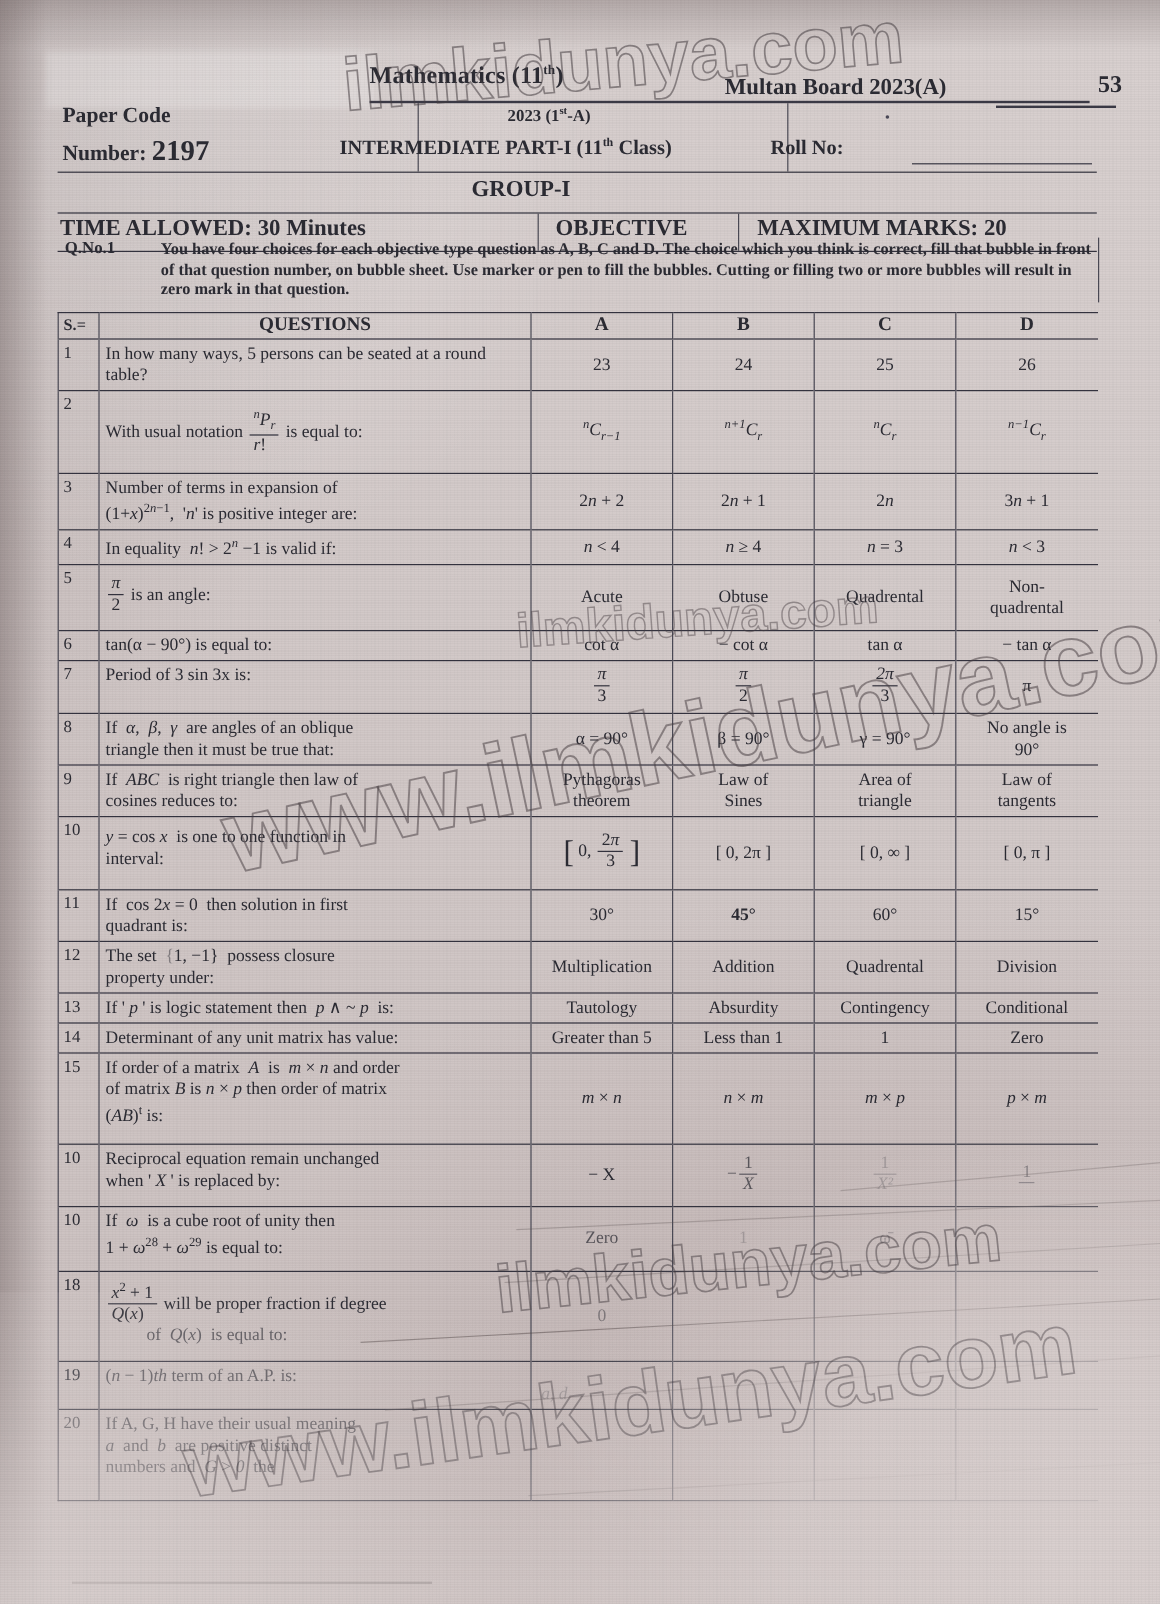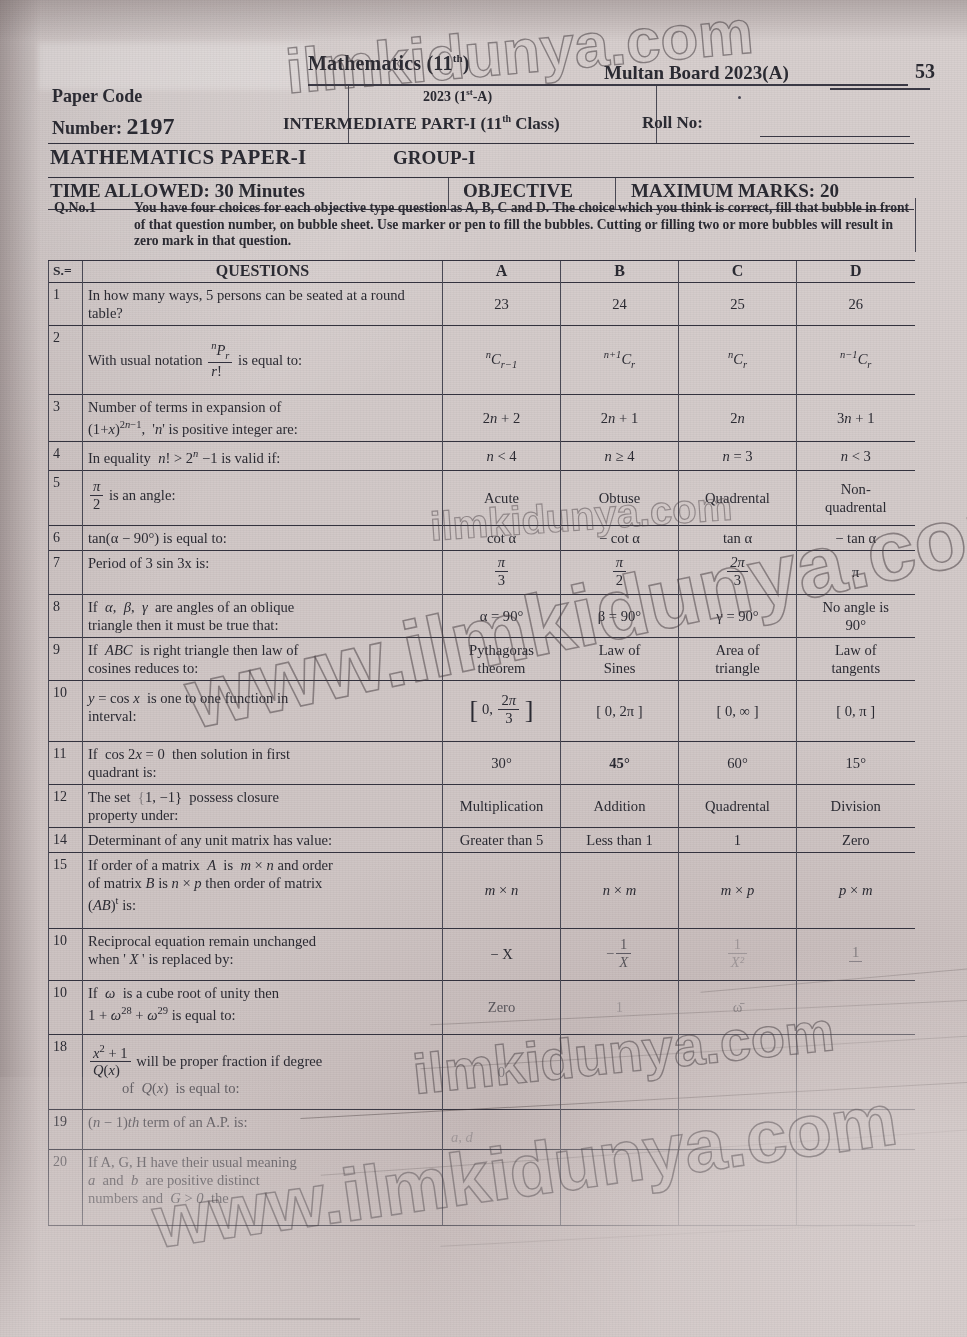--- a/index.html
+++ b/index.html
@@ -183,21 +183,20 @@
       <div class="vline" style="left:608px;"></div>
       <div class="pc1">Paper Code</div>
       <div class="pc2"><span>Number:</span> <b>2197</b></div>
       <div class="midyear"><span>2023 (1</span><sup>st</sup><span>-A)</span></div>
       <div class="mid1"><span>INTERMEDIATE PART-I (11</span><sup>th</sup><span> Class)</span></div>
       <div class="rolldot"></div>
       <div class="rollno">Roll No:</div>
       <div class="rollrule"></div>
     </div>
     <div class="row r2">
-      <div class="mathsub">MATHEMATICS  PAPER-I</div>
       <div class="group">GROUP-I</div>
     </div>
     <div class="row r3">
       <div class="vline" style="left:400px;"></div>
       <div class="vline" style="left:567px;"></div>
       <div class="time">TIME ALLOWED: 30 Minutes</div>
       <div class="obj">OBJECTIVE</div>
       <div class="maxm">MAXIMUM MARKS: 20</div>
     </div>
   </div>
@@ -351,20 +350,28 @@
 
       <tr>
         <td class="sr">12</td>
         <td class="q">The set &nbsp;<span class="fade2">{</span>1, −1}&nbsp; possess closure<br>property under:</td>
         <td class="o">Multiplication</td>
         <td class="o">Addition</td>
         <td class="o">Quadrental</td>
         <td class="o">Division</td>
       </tr>
 
+      <tr>
+        <td class="sr">13</td>
+        <td class="q">If ' <span class="mi">p</span> ' is logic statement then&nbsp; <span class="mi">p</span> ∧ ~ <span class="mi">p</span>&nbsp; is:</td>
+        <td class="o">Tautology</td>
+        <td class="o">Absurdity</td>
+        <td class="o">Contingency</td>
+        <td class="o">Conditional</td>
+      </tr>
 
       <tr>
         <td class="sr">14</td>
         <td class="q">Determinant of any unit matrix has value:</td>
         <td class="o">Greater than 5</td>
         <td class="o">Less than 1</td>
         <td class="o">1</td>
         <td class="o">Zero</td>
       </tr>
 

